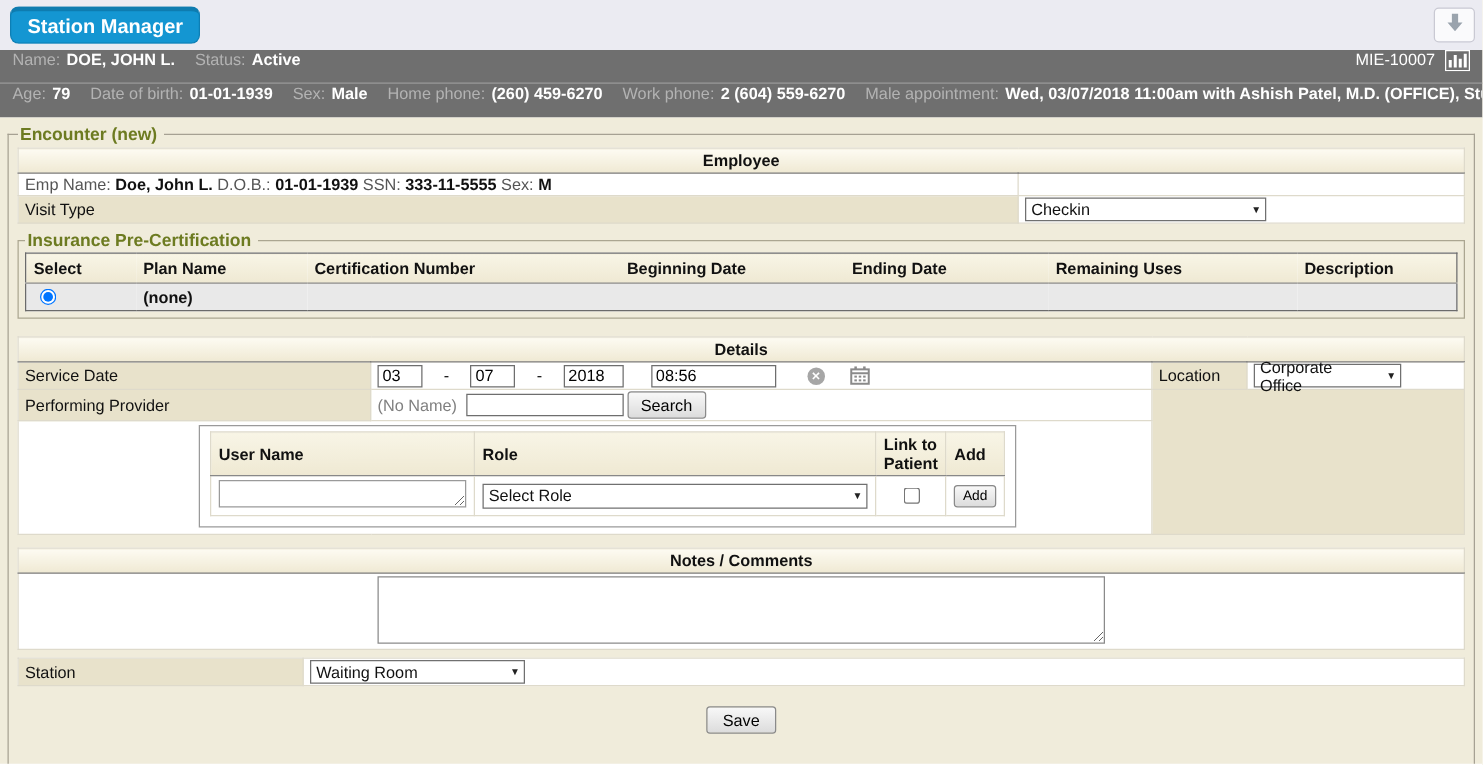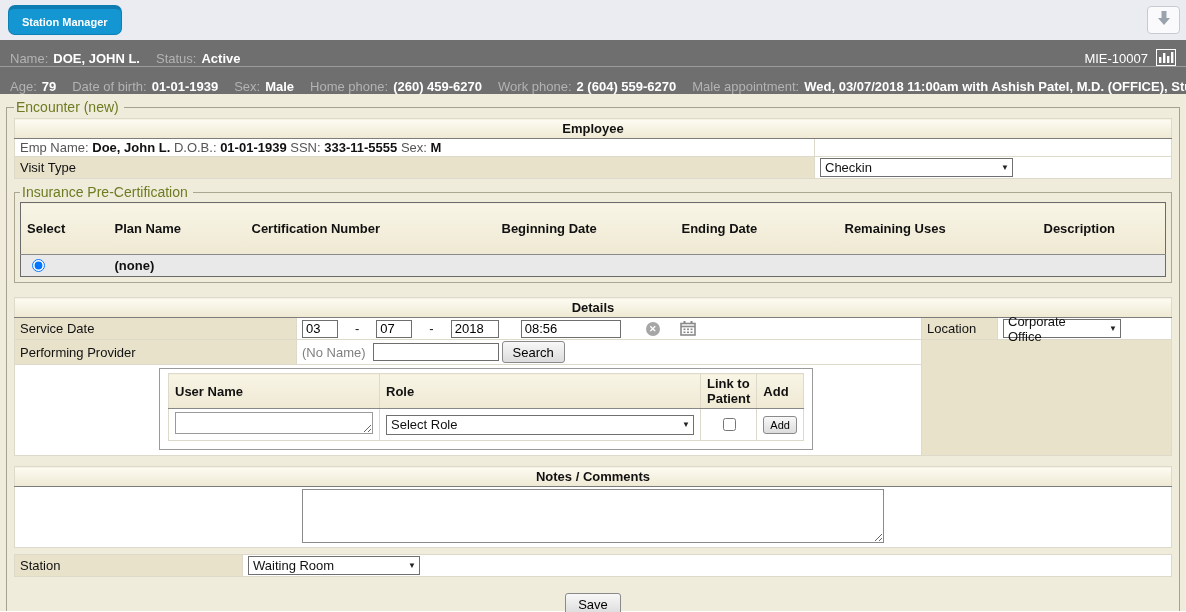--- a/index.html
+++ b/index.html
@@ -7,61 +7,61 @@
   body {
     width:1186px; height:612px; overflow:hidden;
     font-family:"Liberation Sans", sans-serif;
     background:#ffffff; font-size:13px; color:#111;
   }
   
   .topbar { position:relative; height:40px; background:#ebebf2; }
   .sm-btn {
     position:absolute; left:8px; top:5px; height:30px; padding:0 13px;
     background:#1496d2; border:1px solid #0d7fb5; border-top:4px solid #0e7cb0;
-    border-radius:7px; color:#fff; font-weight:bold; font-size:11px;
+    border-radius:7px; color:#fff; font-weight:bold; font-size:16px;
     display:flex; align-items:center; cursor:pointer;
   }
   .dl-btn {
     position:absolute; right:6px; top:6px; width:33px; height:28px;
     background:#fafafc; border:1px solid #c9c9d3; border-radius:4px;
     display:flex; align-items:center; justify-content:center; cursor:pointer;
   }
   
   .pbar {
-    height:27px; background:#6f6f6f; display:flex; align-items:flex-end;
+    height:27px; background:#6f6f6f; display:flex; align-items:flex-start;
     padding:0 10px; white-space:nowrap; overflow:hidden;
   }
   .pbar.first { border-bottom:1px solid #9c9c9c; }
   .pbar .lbl { color:#b3b3b3; margin-right:5px; }
   .pbar .val { color:#ffffff; font-weight:bold; margin-right:16px; }
   .pbar .flexspace { flex:1; }
   .pbar .pid { color:#ffffff; margin-right:8px; }
   
   .page-body { height:517px; background:#f0ecdb; padding:5px 6px 0 6px; }
   fieldset.enc {
     border:1px solid #a6a193; border-bottom:none; margin:0; height:100%;
     padding:3px 7px 0 7px;
   }
   legend.green, .green-legend {
-    color:#6d7b21; font-weight:normal; font-size:14px; padding:0 5px 0 2px;
+    color:#6d7b21; font-weight:bold; font-size:14px; padding:0 5px 0 2px;
   }
   
   table.panel { width:100%; border-collapse:collapse; background:#ffffff; border:1px solid #908c7e; }
   table.panel td, table.panel th { font-size:13px; padding:1px 5px; border:1px solid #dedacb; height:18px; text-align:left; vertical-align:middle; }
   th.hdr {
     background:linear-gradient(#fdfbf2,#efe9d3); border-bottom:1px solid #7c7c7c !important;
     text-align:center !important; font-weight:bold; padding:2px !important;
   }
   td.lblcell { background:#e8e2cb; }
   
   fieldset.sub { border:1px solid #aba691; margin:5px 0 14px 0; padding:2px 5px 5px 5px; }
   table.ins { width:100%; border-collapse:collapse; border:1px solid #6b6b6b; background:#fff; }
   table.ins th {
     background:linear-gradient(#f8f5e6,#efe9d3); font-weight:bold; text-align:left;
-    padding:18px 6px; border-bottom:1px solid #8a8a8a; font-size:13px; height:19px;
+    padding:4px 6px; border-bottom:1px solid #8a8a8a; font-size:13px; height:19px;
   }
   table.ins td { background:#e9e9e9; padding:1px 6px; height:20px; font-weight:bold; font-size:13px; }
   
   input.txt {
     border:1px solid #6e6e6e; height:18px; font-size:13px; padding:0 3px;
     font-family:"Liberation Sans", sans-serif; background:#fff;
   }
   .sel {
     display:inline-flex; align-items:center; justify-content:space-between;
     border:1px solid #707070; background:#fff; height:19px; padding:0 3px 0 4px;

